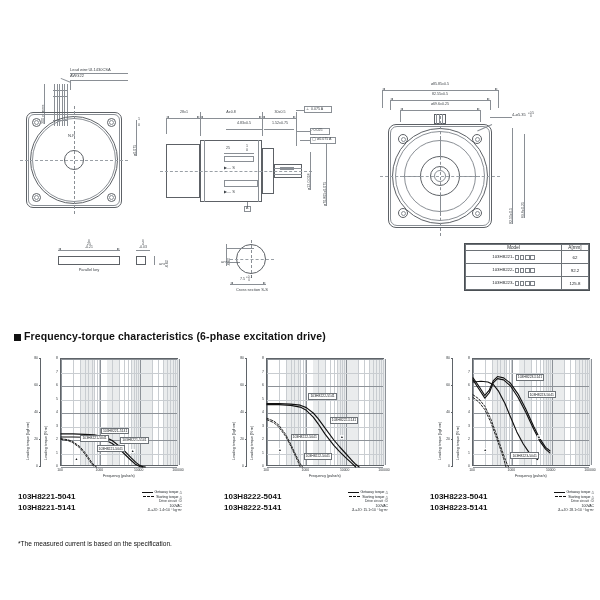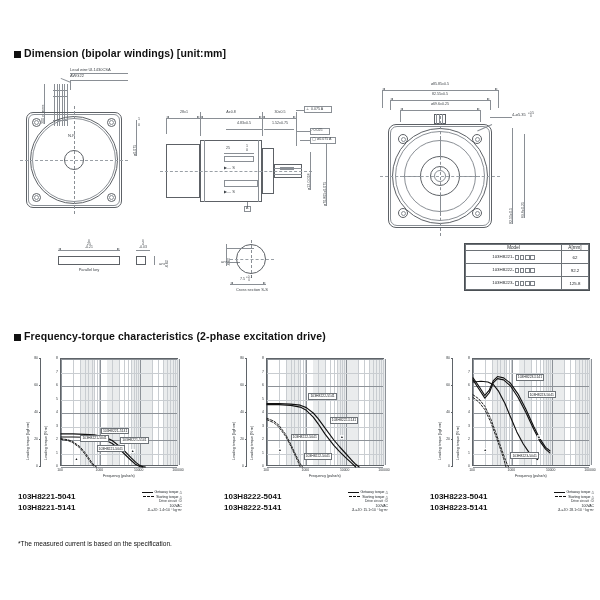--- a/index.html
+++ b/index.html
@@ -95,23 +95,20 @@
   .lg-dash{display:inline-block;width:11px;height:0;border-top:1.4px dashed #111;}
   .legend .r2{text-align:right;display:block;}
 
   .footnote{position:absolute;font-size:6.6px;color:#111;white-space:nowrap;}
 </style>
 </head>
 <body>
 
 <div class="page">
 
-  <div class="sec-head" style="left:14px;top:47px;">
-    <span class="sq"></span><span>Dimension (bipolar windings)  [unit:mm]</span>
-  </div>
 
   <div class="blk" id="dimarea" style="left:0;top:58px;width:600px;height:255px;">
 
     <div class="dim" style="left:70px;top:10px;font-size:4px;">Lead wire:UL1430CSA</div>
     <div class="dim" style="left:70px;top:16px;font-size:4px;">AWG22</div>
     <div class="ln h thin" style="left:70px;top:15px;width:58px;"></div>
     <div class="ln h thin" style="left:70px;top:21.5px;width:58px;"></div>
     <div class="ln thin" style="left:70px;top:21.5px;width:1px;height:10px;"></div>
 
     <div class="ln thin" style="left:60px;top:24px;width:11px;height:1px;transform:rotate(22deg);transform-origin:right center;"></div>
@@ -395,21 +392,21 @@
               <td><span>103H8223-</span><span class="boxrow"><i></i><i></i><i></i><i></i></span></td>
               <td>125.8</td>
             </tr>
           </tbody>
       </table>
     </div>
 
   </div>
 
   <div class="sec-head" style="left:14px;top:330px;">
-    <span class="sq"></span><span>Frequency-torque characteristics (2-phase excitation drive)</span>
+    <span class="sq"></span><span>Frequency-torque characteristics (6-phase excitation drive)</span>
   </div>
 
   <div id="charts-host">
       <div class="chart" style="left: 18px; top: 352px; width: 175px; height: 185px;">
         <div class="plot" style="left: 42px; top: 6px; width: 118px; height: 108px;">
           <div class="band" style="left: 18.7668px; width: 14.4738px;"></div>
           <div class="band" style="left: 46.2596px; width: 11.8405px;"></div>
           <div class="band" style="left: 69.9406px; width: 20.5666px;"></div>
           <div class="band" style="left: 102.348px; width: 15.6523px;"></div>
           <div class="gridv major" style="left: 0px;"></div>

